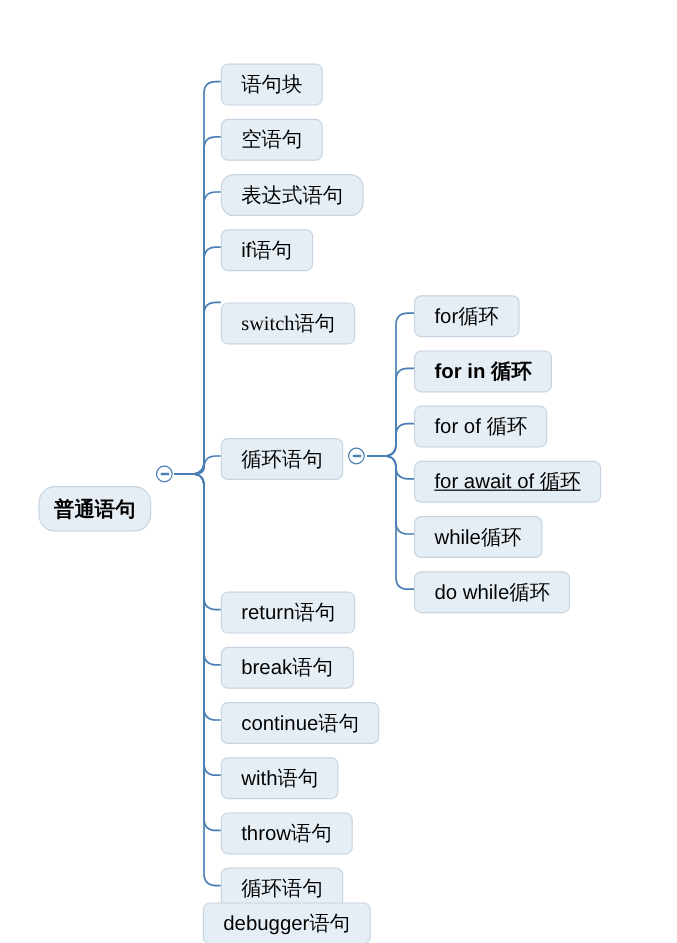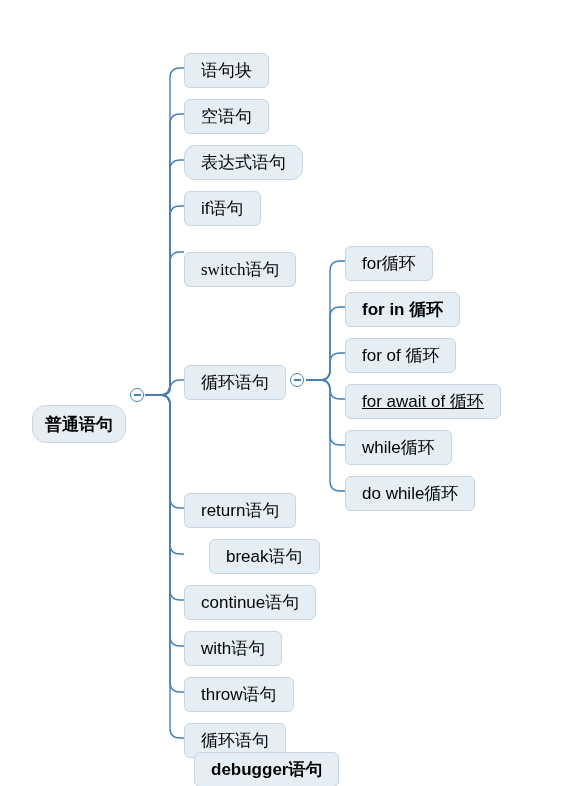--- a/index.html
+++ b/index.html
@@ -93,25 +93,25 @@
 <div class="collapse" style="left:130px; top:388px;"></div>
 
 <div class="node" style="left:184px; top:53px;"><span>语句块</span></div>
 <div class="node" style="left:184px; top:99px;text-align:right;"><span>空语句</span></div>
 <div class="node" style="left:184px; top:145px;border-radius:11px;"><span>表达式语句</span></div>
 <div class="node" style="left:184px; top:191px;"><span>if语句</span></div>
 <div class="node" style="left:184px; top:252px;font-family:Liberation Serif, serif;"><span>switch语句</span></div>
 <div class="node" style="left:184px; top:365px;"><span>循环语句</span></div>
 <div class="collapse" style="left:290px; top:373px;"></div>
 <div class="node" style="left:184px; top:493px;"><span>return语句</span></div>
-<div class="node" style="left:184px; top:539px;margin-left:25px;"><span>break语句</span></div>
+<div class="node" style="left:184px; top:539px;"><span>break语句</span></div>
 <div class="node" style="left:184px; top:585px;"><span>continue语句</span></div>
 <div class="node" style="left:184px; top:631px;text-align:right;"><span>with语句</span></div>
 <div class="node" style="left:184px; top:677px;"><span>throw语句</span></div>
 <div class="node" style="left:184px; top:723px;"><span>循环语句</span></div>
-<div class="node" style="left:194px; top:752px;font-weight:bold;"><span>debugger语句</span></div>
+<div class="node" style="left:169px; top:752px;"><span>debugger语句</span></div>
 
 <div class="node" style="left:345px; top:246px;"><span>for循环</span></div>
 <div class="node" style="left:345px; top:292px;font-weight:bold;"><span>for in 循环</span></div>
 <div class="node" style="left:345px; top:338px;"><span>for of 循环</span></div>
 <div class="node" style="left:345px; top:384px;text-decoration:underline;"><span>for await of 循环</span></div>
 <div class="node" style="left:345px; top:430px;"><span>while循环</span></div>
 <div class="node" style="left:345px; top:476px;"><span>do while循环</span></div>
 
 </body></html>

